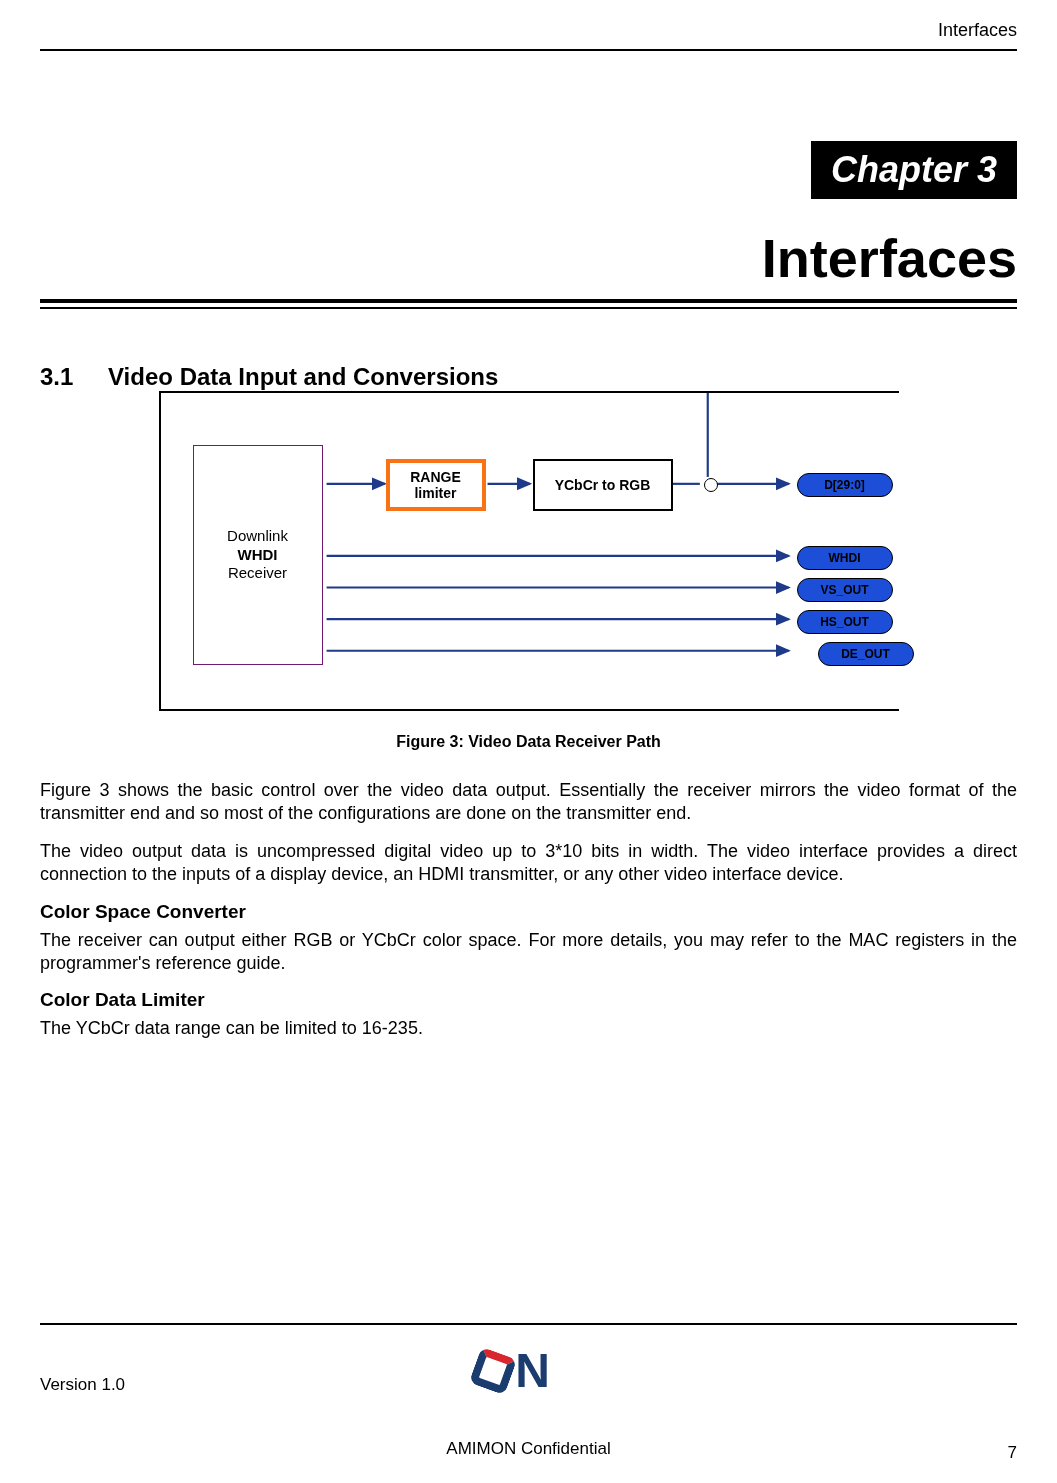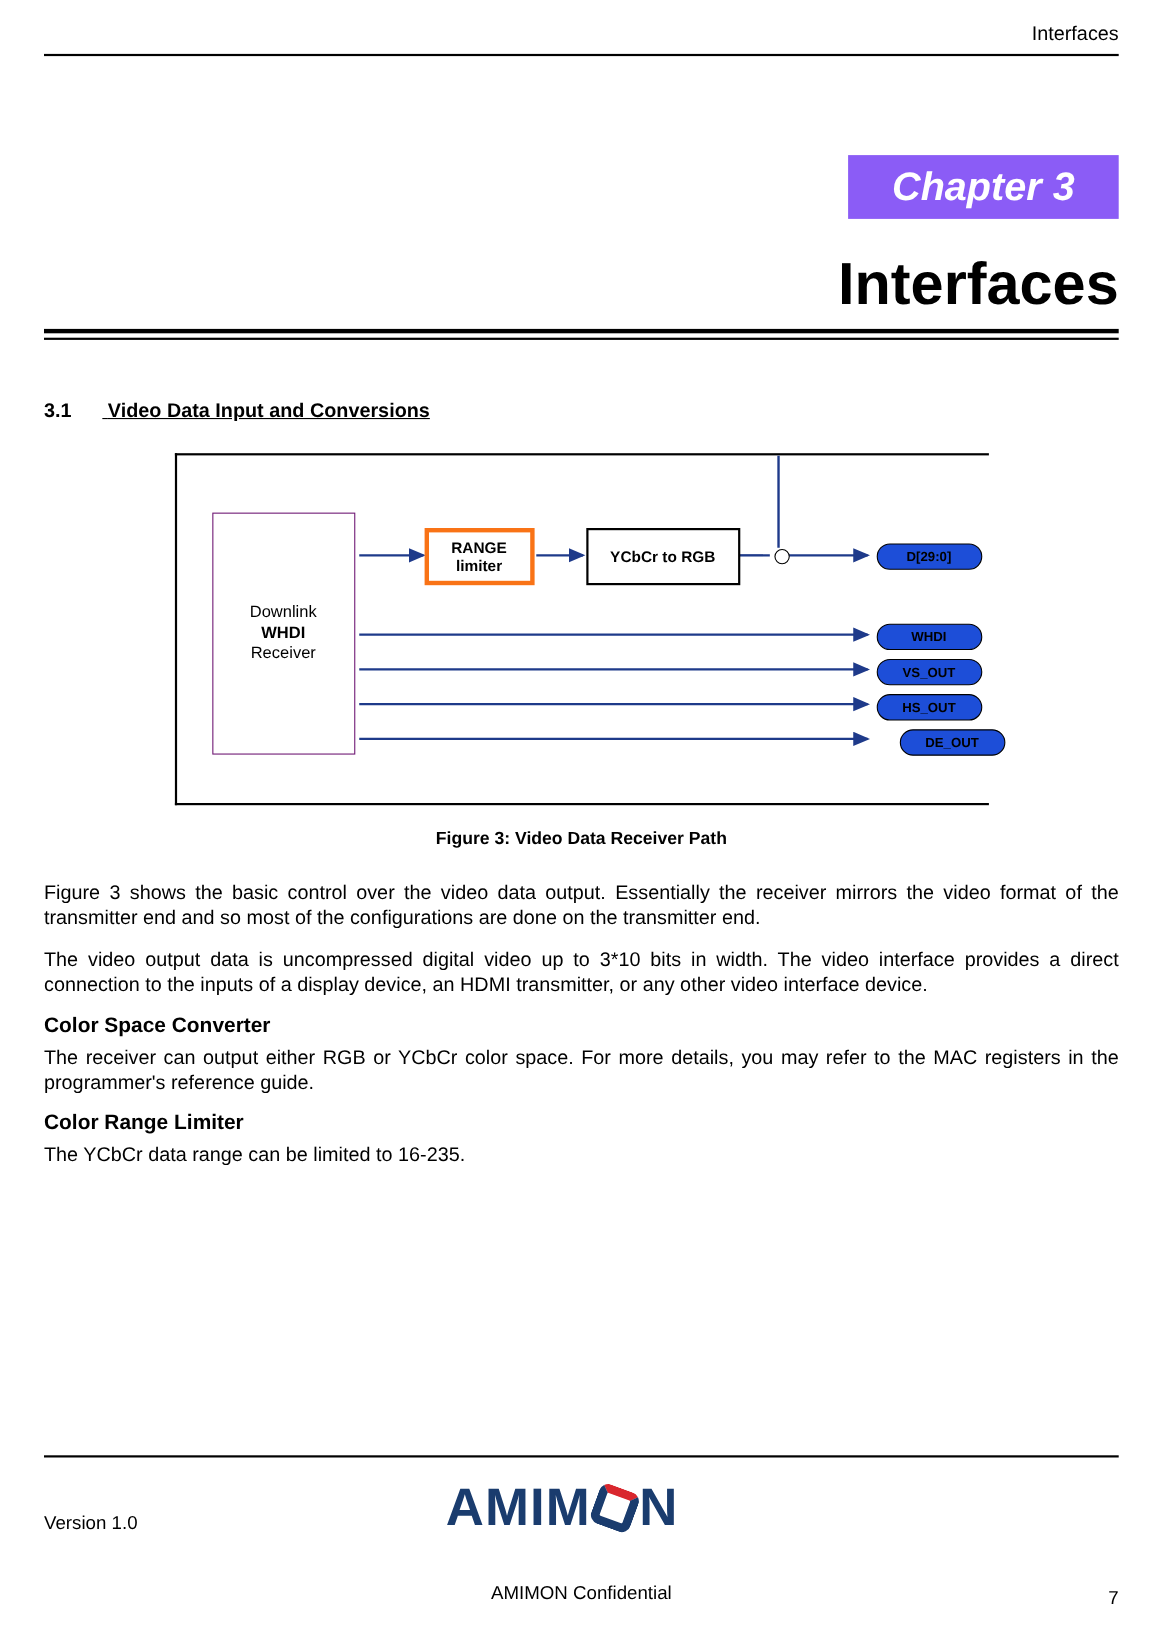--- a/index.html
+++ b/index.html
@@ -16,48 +16,46 @@
       text-align: right;
       font-size: 18px;
       padding-top: 20px;
       padding-bottom: 8px;
     }
     .header-rule {
       border-top: 2px solid #000;
       margin-bottom: 90px;
     }
     .chapter-banner {
-      background: #8b5cf6;
+      background: #000000;
       color: #fff;
       font-weight: bold;
       font-size: 36px;
       font-style: italic;
-      padding: 8px 40px;
+      padding: 8px 20px;
       float: right;
       font-family: Arial, sans-serif;
     }
     .clear { clear: both; }
     .chapter-title {
       text-align: right;
       font-size: 54px;
       font-weight: bold;
       margin-top: 28px;
       margin-bottom: 10px;
     }
     .double-rule {
       border-top: 4px solid #000;
       border-bottom: 2px solid #000;
       height: 10px;
       margin-bottom: 54px;
     }
     .section-heading {
-      font-size: 18px;
-      font-weight: bold;
-      margin-bottom: 28px;
-      text-decoration: underline;
+      font-size: 24px;
+      font-weight: bold;
     }
     .section-num { display: inline-block; margin-right: 28px; }
     .diagram-wrap {
       width: 740px;
       margin: 0 auto 22px auto;
     }
     .diagram {
       position: relative;
       width: 740px;
       height: 320px;
@@ -247,29 +245,28 @@
 </div>
 
 <div class="fig-caption">Figure 3: Video Data Receiver Path</div>
 
 <p class="body-text">Figure 3 shows the basic control over the video data output. Essentially the receiver mirrors the video format of the transmitter end and so most of the configurations are done on the transmitter end.</p>
 <p class="body-text">The video output data is uncompressed digital video up to 3*10 bits in width. The video interface provides a direct connection to the inputs of a display device, an HDMI transmitter, or any other video interface device.</p>
 
 <div class="subheading">Color Space Converter</div>
 <p class="body-text">The receiver can output either RGB or YCbCr color space. For more details, you may refer to the MAC registers in the programmer's reference guide.</p>
 
-<div class="subheading">Color Range Limiter</div>
+<div class="subheading">Color Data Limiter</div>
 <p class="body-text">The YCbCr data range can be limited to 16-235.</p>
 
 <div class="footer">
   <div class="footer-rule"></div>
   <div class="footer-row">
     <div class="version">Version 1.0</div>
     <div class="logo">
-      <span>AMIM</span>
       <span class="logo-o"></span>
       <span>N</span>
     </div>
     <div style="width:120px;"></div>
   </div>
   <div style="position:relative;margin-top:44px;">
     <div class="confidential">AMIMON Confidential</div>
     <div class="pagenum">7</div>
   </div>
 </div>

